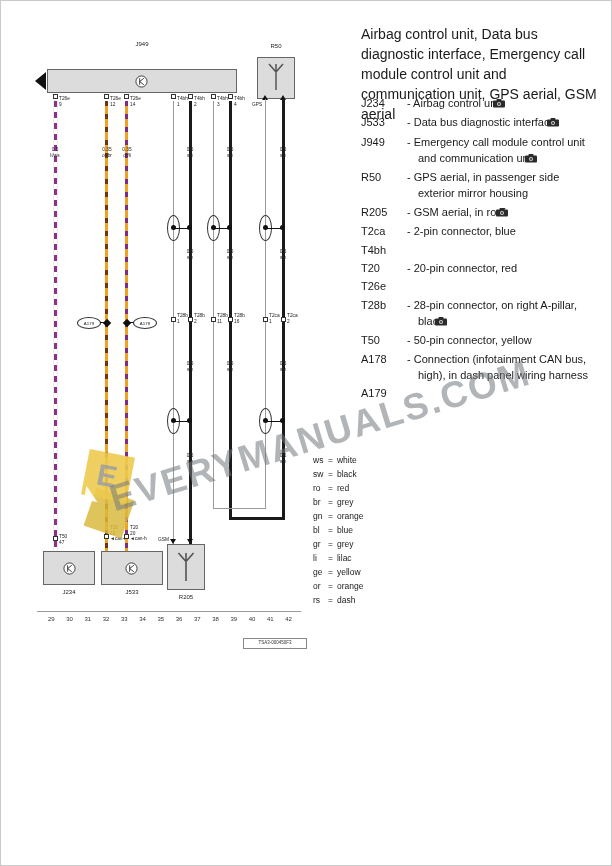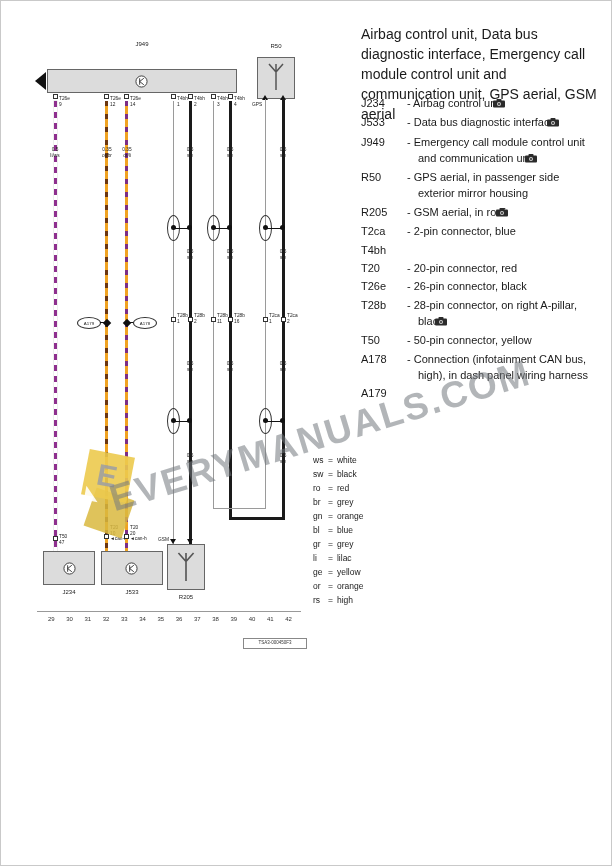--- a/index.html
+++ b/index.html
@@ -362,21 +362,20 @@
       </div>
     <div class="lrow">
         <span class="lterm">T4bh</span>
       </div>
     <div class="lrow">
         <span class="lterm">T20</span>
         <span class="ldesc"><span>- 20-pin connector, red</span></span>
       </div>
     <div class="lrow">
         <span class="lterm">T26e</span>
-        <span class="ldesc"><span>- 26-pin connector, black</span></span>
       </div>
     <div class="lrow">
         <span class="lterm">T28b</span>
         <span class="ldesc"><span>- 28-pin connector, on right A-pillar, black</span><span class="cam"><svg width="12" height="9" viewBox="0 0 12 9">
               <rect x="0" y="1.5" width="12" height="7" rx="1" fill="#2b2b2b"></rect>
               <rect x="3.5" y="0" width="5" height="2.5" rx="0.8" fill="#2b2b2b"></rect>
               <circle cx="6" cy="5" r="2" fill="#cfcfcf"></circle>
               <circle cx="6" cy="5" r="1" fill="#2b2b2b"></circle>
             </svg></span></span>
       </div>
@@ -397,21 +396,21 @@
     <div class="crow"><span class="cab">ws</span><span class="ceq">=</span><span>white</span></div>
     <div class="crow"><span class="cab">sw</span><span class="ceq">=</span><span>black</span></div>
     <div class="crow"><span class="cab">ro</span><span class="ceq">=</span><span>red</span></div>
     <div class="crow"><span class="cab">br</span><span class="ceq">=</span><span>grey</span></div>
     <div class="crow"><span class="cab">gn</span><span class="ceq">=</span><span>orange</span></div>
     <div class="crow"><span class="cab">bl</span><span class="ceq">=</span><span>blue</span></div>
     <div class="crow"><span class="cab">gr</span><span class="ceq">=</span><span>grey</span></div>
     <div class="crow"><span class="cab">li</span><span class="ceq">=</span><span>lilac</span></div>
     <div class="crow"><span class="cab">ge</span><span class="ceq">=</span><span>yellow</span></div>
     <div class="crow"><span class="cab">or</span><span class="ceq">=</span><span>orange</span></div>
-    <div class="crow"><span class="cab">rs</span><span class="ceq">=</span><span>high</span></div>
+    <div class="crow"><span class="cab">rs</span><span class="ceq">=</span><span>dash</span></div>
   </div>
 
   <div class="wmlogo">
     <div class="wmsq1"></div>
     <div class="wmsq2"></div>
     <div class="wmfold"></div>
     <div class="wmE">E</div>
   </div>
   <div class="wmtext">EVERYMANUALS.COM</div>
 

